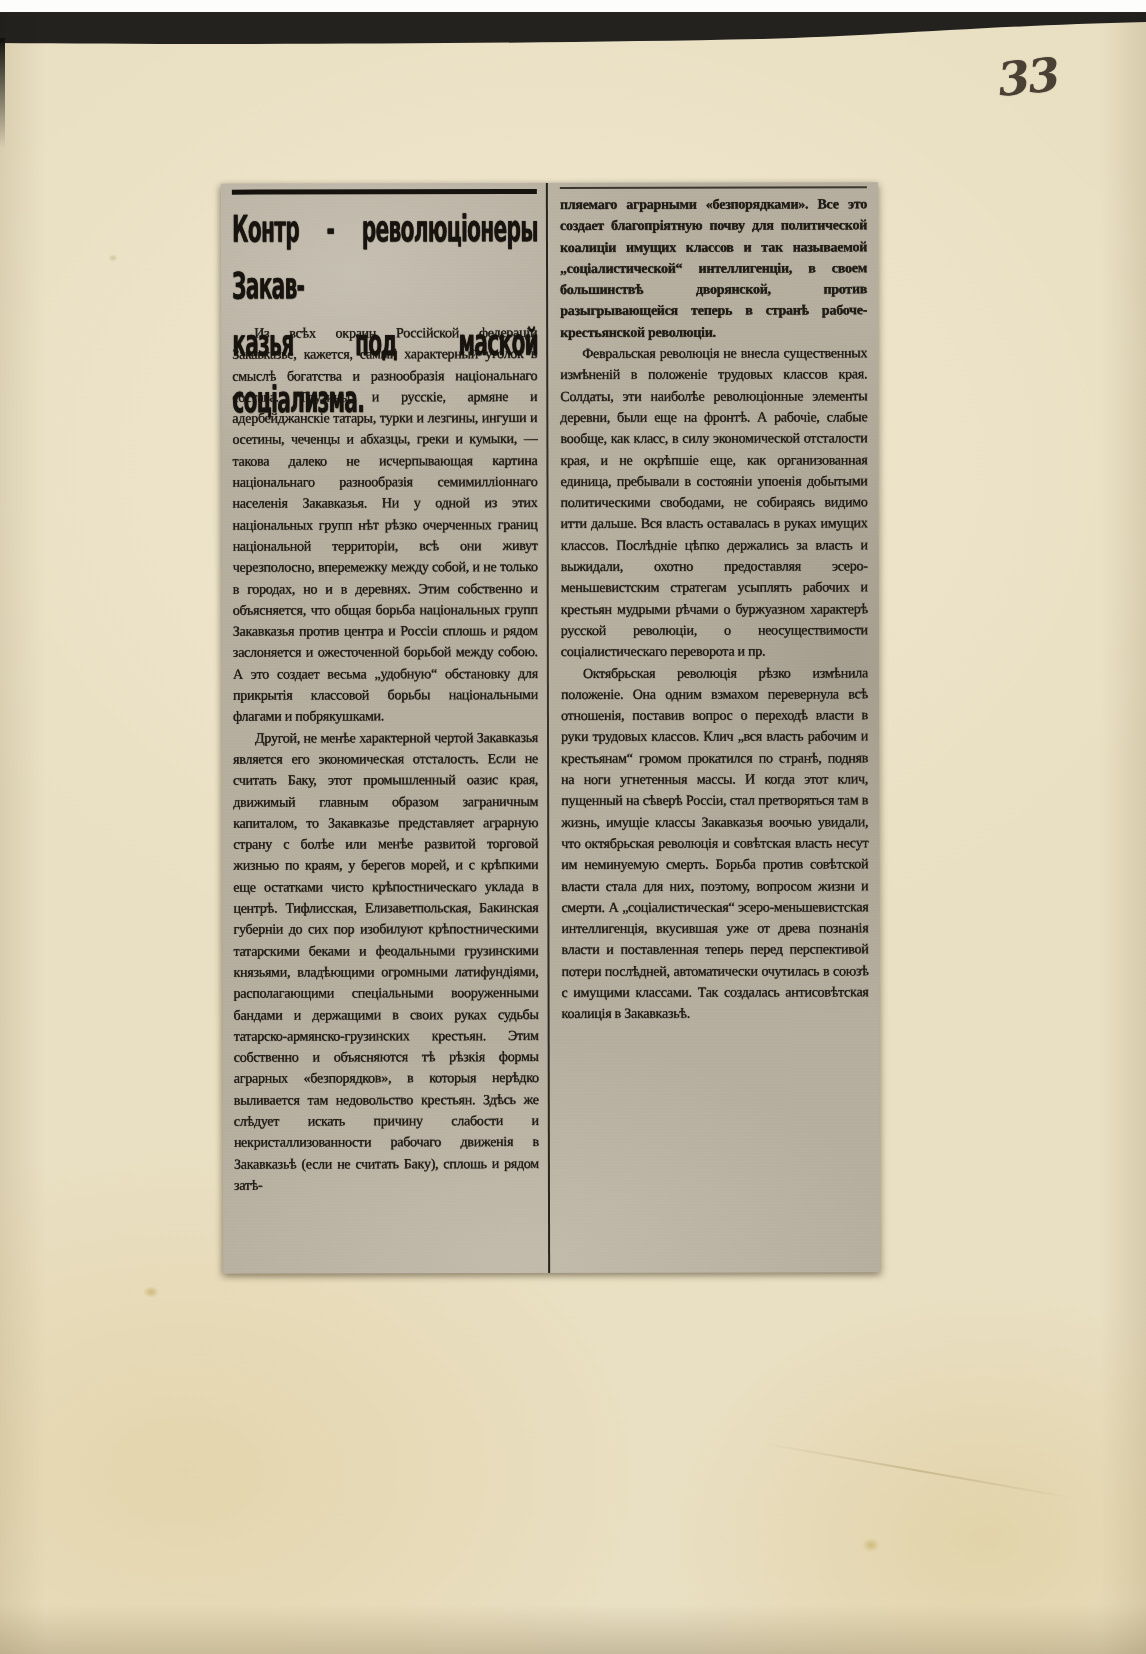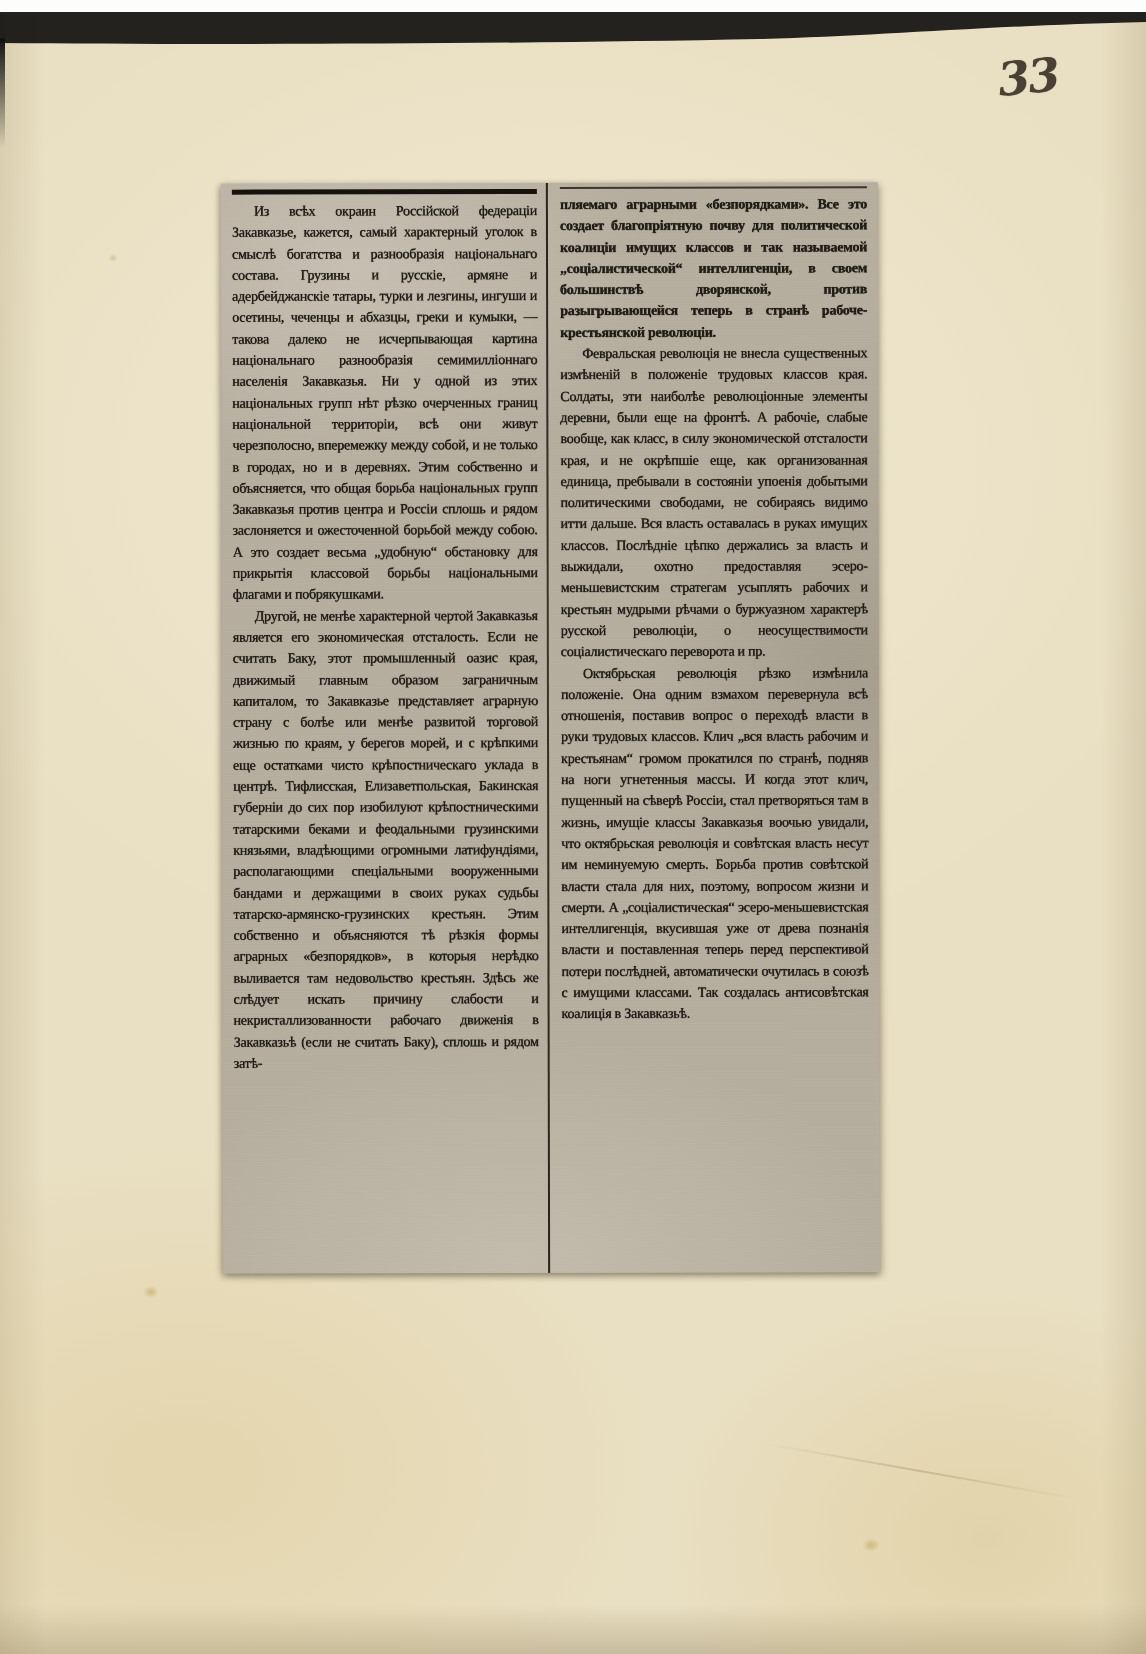--- a/index.html
+++ b/index.html
@@ -87,20 +87,26 @@
   <svg class="scan-shadow" width="1146" height="48" viewBox="0 0 1146 48" xmlns="http://www.w3.org/2000/svg">
     <path d="M0,0 L1146,0 L1146,10 C980,14 880,24 760,27 C520,32 200,33 0,31 Z" fill="#121110" opacity="0.92"></path>
   </svg>
   <div class="left-sliver"></div>
 
   <div class="folio">33</div>
 
   <div class="clipping">
 
     <div class="col col-1">
+      <div class="headline">
+        <div class="headline-inner">
+          <span>Контр - революціонеры Закав-</span>
+          <span>казья под маской соціализма.</span>
+        </div>
+      </div>
       <div>
           <p class="para">Из всѣх окраин Россійской федераціи Закавказье, кажется, самый характерный уголок в смыслѣ богатства и разнообразія національнаго состава. Грузины и русскіе, армяне и адербейджанскіе татары, турки и лезгины, ингуши и осетины, чеченцы и абхазцы, греки и кумыки, — такова далеко не исчерпывающая картина національнаго разнообразія семимилліоннаго населенія Закавказья. Ни у одной из этих національных групп нѣт рѣзко очерченных границ національной территоріи, всѣ они живут черезполосно, вперемежку между собой, и не только в городах, но и в деревнях. Этим собственно и объясняется, что общая борьба національных групп Закавказья против центра и Россіи сплошь и рядом заслоняется и ожесточенной борьбой между собою. А это создает весьма „удобную“ обстановку для прикрытія классовой борьбы національными флагами и побрякушками.</p>
           <p class="para">Другой, не менѣе характерной чертой Закавказья является его экономическая отсталость. Если не считать Баку, этот промышленный оазис края, движимый главным образом заграничным капиталом, то Закавказье представляет аграрную страну с болѣе или менѣе развитой торговой жизнью по краям, у берегов морей, и с крѣпкими еще остатками чисто крѣпостническаго уклада в центрѣ. Тифлисская, Елизаветпольская, Бакинская губерніи до сих пор изобилуют крѣпостническими татарскими беками и феодальными грузинскими князьями, владѣющими огромными латифундіями, располагающими спеціальными вооруженными бандами и держащими в своих руках судьбы татарско-армянско-грузинских крестьян. Этим собственно и объясняются тѣ рѣзкія формы аграрных «безпорядков», в которыя нерѣдко выливается там недовольство крестьян. Здѣсь же слѣдует искать причину слабости и некристаллизованности рабочаго движенія в Закавказьѣ (если не считать Баку), сплошь и рядом затѣ-</p>
         </div>
     </div>
 
     <div class="divider"></div>
 
     <div class="col col-2">
       <div>

